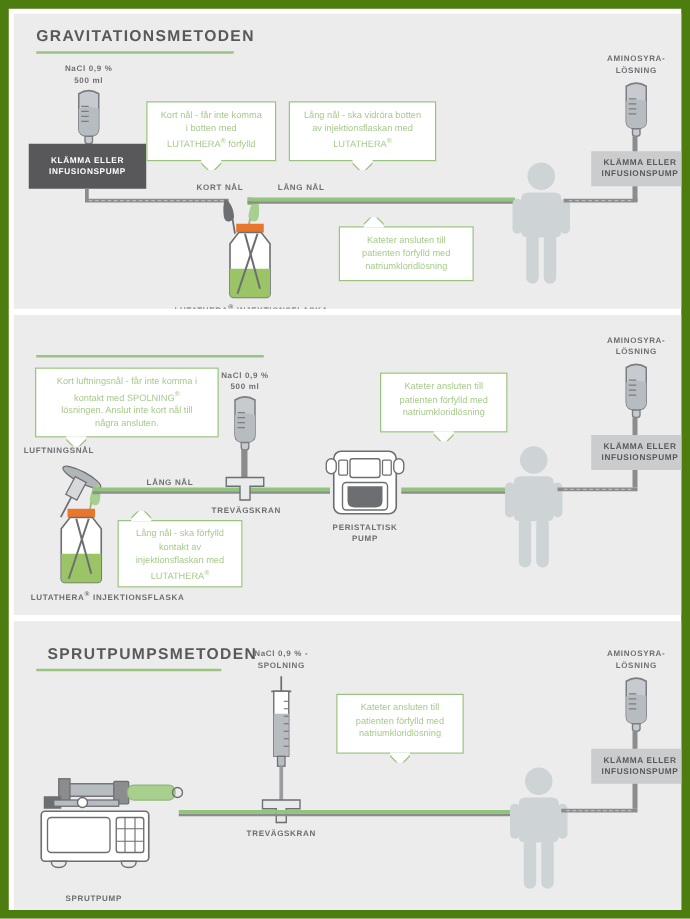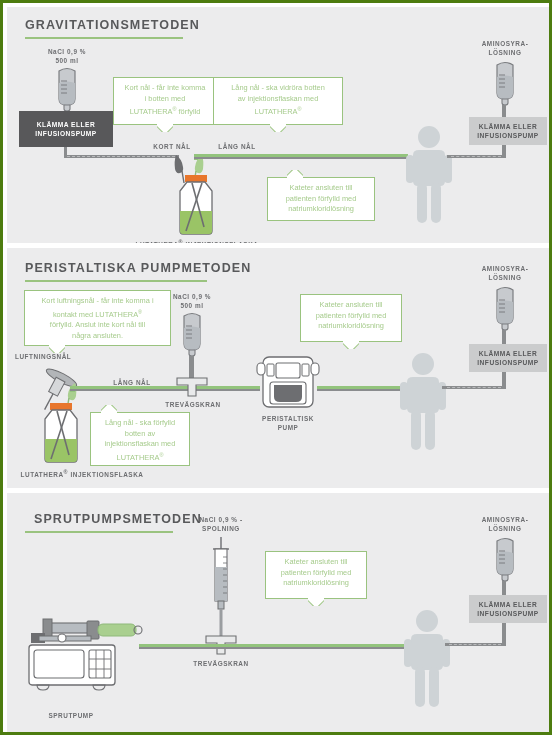--- a/index.html
+++ b/index.html
@@ -9,21 +9,21 @@
   }
   body {
     font-family: "Liberation Sans", sans-serif;
   }
   #page {
     position: relative;
     width: 552px;
     height: 735px;
     background: #ffffff;
     overflow: hidden;
-    border: 3px solid #4d7c0f;
+    border: 7px solid #4d7c0f;
     box-sizing: border-box;
   }
   .section {
     position: absolute;
     left: 4px;
     width: 544px;
     background: #ececed;
     overflow: hidden;
   }
   #sec1 { top: 4px;   height: 236px; }
@@ -184,21 +184,21 @@
     <div class="lbl" style="left:125px; top:135px; width:80px;">KORT  NÅL</div>
     <div class="lbl" style="left:190px; top:135px; width:80px;">LÅNG  NÅL</div>
 
     <div class="callout" style="left:106px; top:70px; width:104px; height:48px;">
       <span>Kort nål - får inte komma</span><br>
       <span>i botten med</span><br>
       <span>LUTATHERA</span><sup>®</sup><span> förfylld</span>
       <span class="tail"></span>
     </div>
 
-    <div class="callout" style="left:206px; top:70px; width:130px; height:48px;">
+    <div class="callout" style="left:220px; top:70px; width:118px; height:48px;">
       <span>Lång nål - ska vidröra botten</span><br>
       <span>av injektionsflaskan med</span><br>
       <span>LUTATHERA</span><sup>®</sup>
       <span class="tail"></span>
     </div>
 
     <div class="callout" style="left:260px; top:170px; width:108px; height:44px;">
       <span>Kateter ansluten till</span><br>
       <span>patienten förfylld med</span><br>
       <span>natriumkloridlösning</span>
@@ -240,27 +240,26 @@
         <span>INFUSIONSPUMP</span>
       </div>
     </div>
     <div class="tube" style="left:495px; top:138px; width:4px; height:12px;"></div>
     <div class="tube" style="left:440px; top:148px; width:59px; height:3px;"></div>
     <div class="tube-dash" style="left:444px; top:149px; width:50px;"></div>
   </div>
 
   <div class="section" id="sec2">
 
-    <div class="sec-title" style="left:18px; top:13px;">PERISTALTISKA  PUMPMETODEN</div>
     <div class="sec-rule" style="left:18px; top:32px; width:182px;"></div>
 
     <div class="callout" style="left:17px; top:42px; width:147px; height:56px; text-align:center;">
       <span>Kort luftningsnål - får inte komma i</span><br>
-      <span>kontakt med LUTATHERA</span><sup>®</sup><br>
-      <span>förfylld. Anslut inte kort nål till</span><br>
+      <span>kontakt med SPOLNING</span><sup>®</sup><br>
+      <span>lösningen. Anslut inte kort nål till</span><br>
       <span>några ansluten.</span>
       <span class="tail" style="left:22%;"></span>
     </div>
 
     <div class="lbl" style="left:8px; top:104px; width:90px; text-align:left;">LUFTNINGSNÅL</div>
 
     <div class="svgwrap" style="left:22px; top:120px;">
       <svg width="50" height="48" viewBox="0 0 50 48">
         <g transform="rotate(28 25 24)">
           <ellipse cx="25" cy="8" rx="17" ry="4.5" fill="#b2b5b8" stroke="#6d6e71" stroke-width="1"></ellipse>
@@ -291,21 +290,21 @@
         <line x1="25" y1="8" x2="37" y2="52" stroke="#6d6e71" stroke-width="1.6"></line>
         <line x1="35" y1="8" x2="19" y2="56" stroke="#6d6e71" stroke-width="1.6"></line>
       </svg>
     </div>
     <div class="lbl" style="left:0px; top:220px; width:150px;">
       <span>LUTATHERA</span><sup>®</sup><span>  INJEKTIONSFLASKA</span>
     </div>
 
     <div class="callout" style="left:83px; top:164px; width:100px; height:54px;">
       <span>Lång nål - ska förfylld</span><br>
-      <span>botten av</span><br>
+      <span>kontakt av</span><br>
       <span>injektionsflaskan med</span><br>
       <span>LUTATHERA</span><sup>®</sup>
       <span class="tail" style="left:18%; top:-8px; bottom:auto; transform:rotate(180deg);"></span>
     </div>
 
     <div class="lbl" style="left:140px; top:44px; width:90px;">NaCl  0,9 %</div>
     <div class="lbl" style="left:140px; top:53px; width:90px;">500 ml</div>
 
     <div class="svgwrap" style="left:167px; top:62px;">
       <svg width="36" height="52" viewBox="0 0 36 52">

